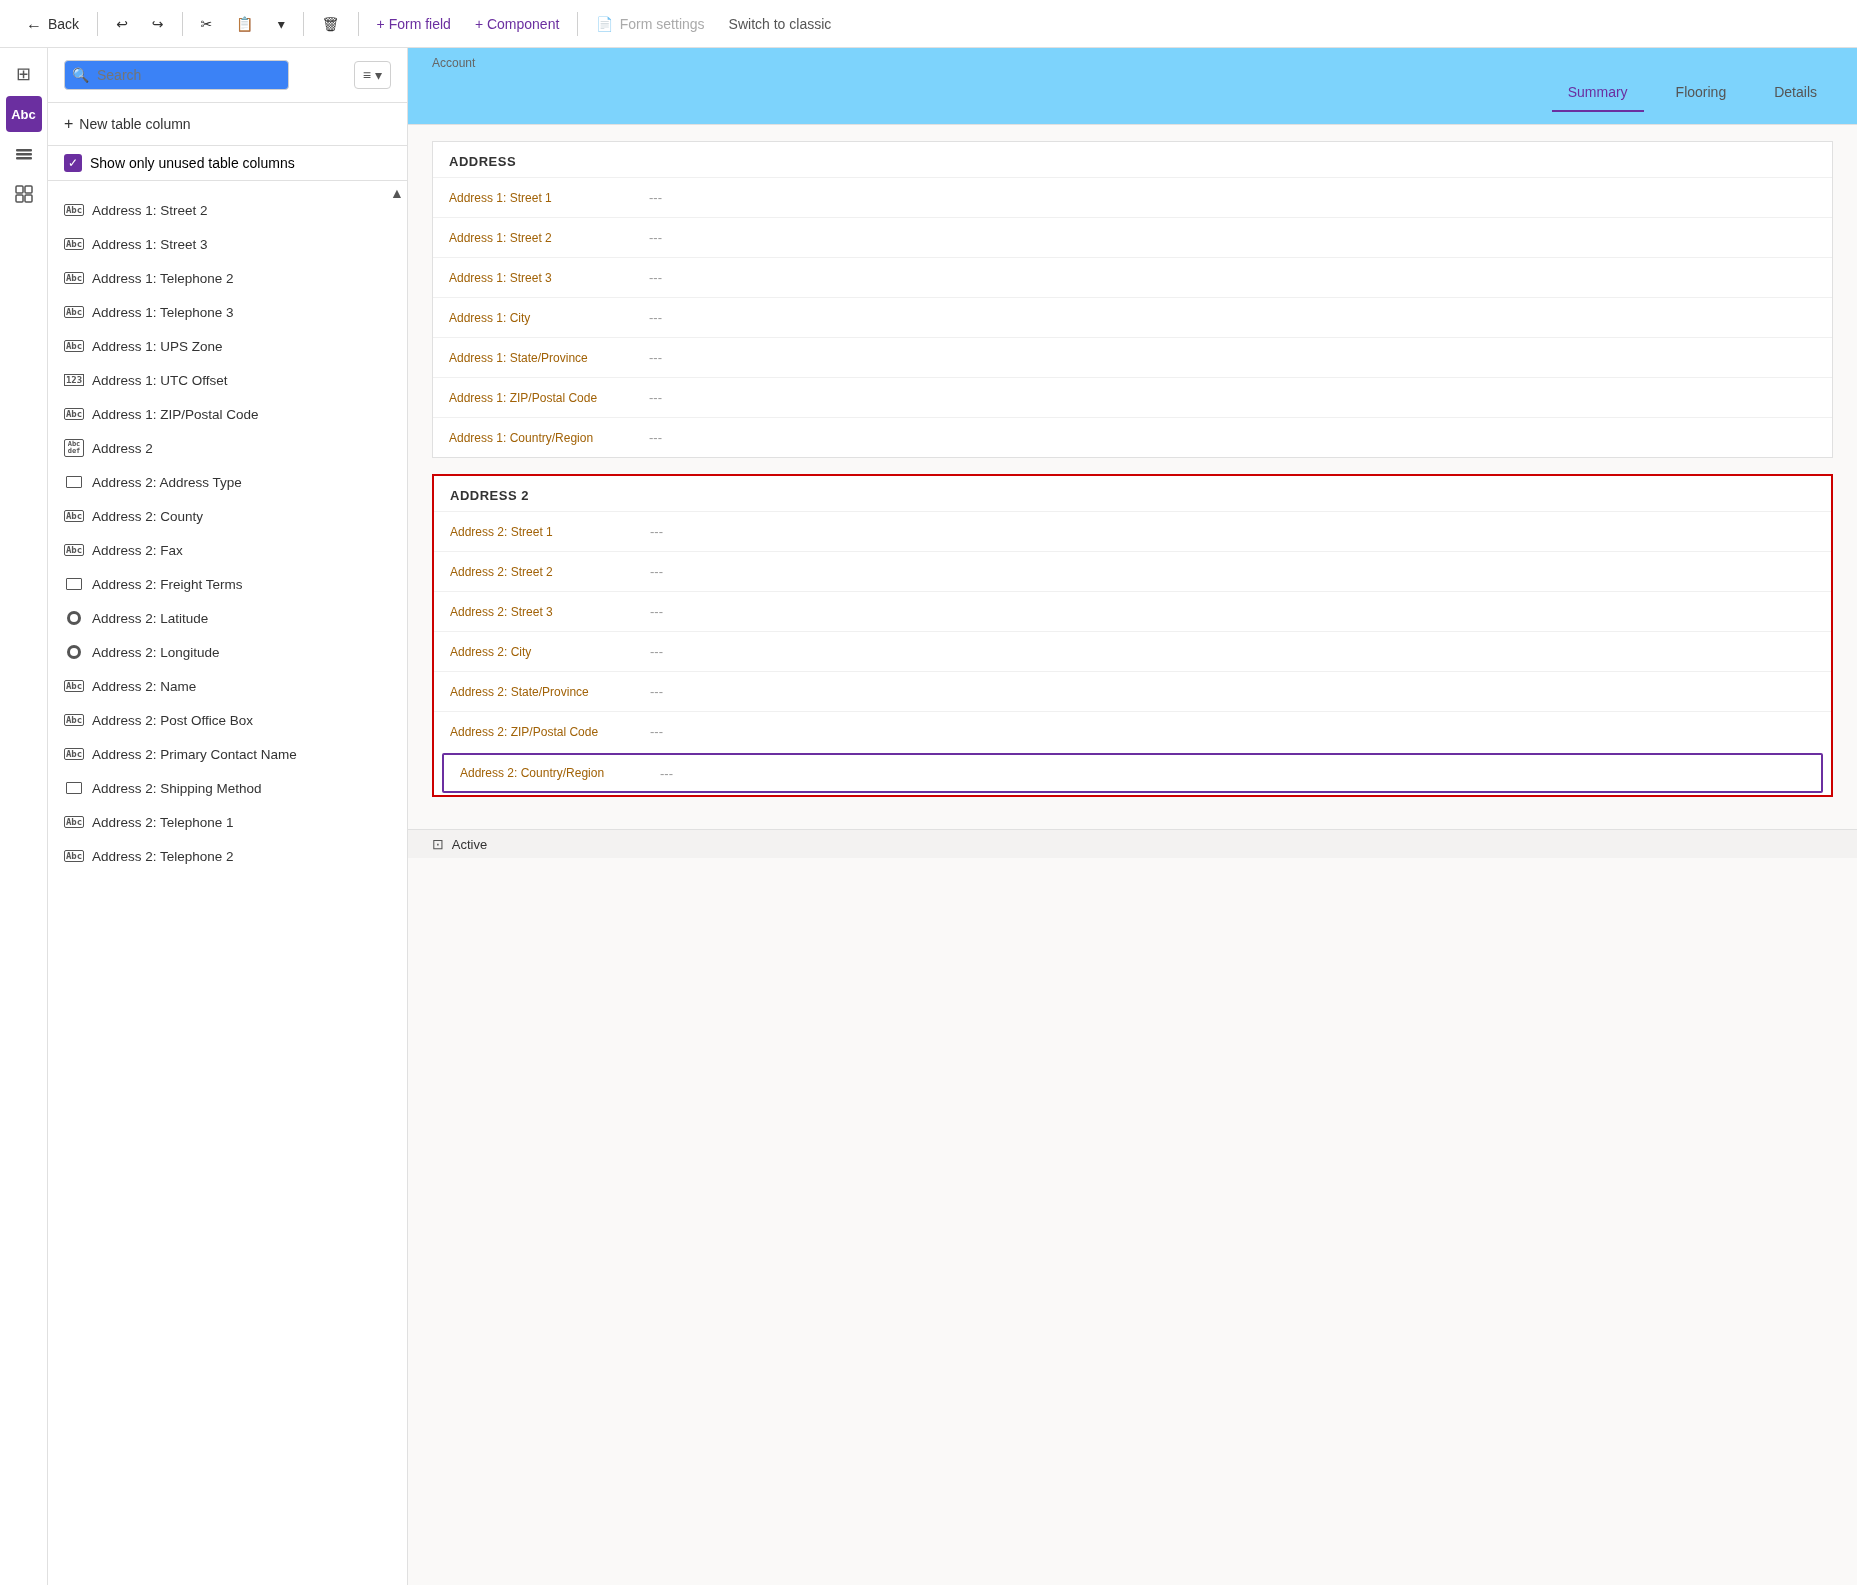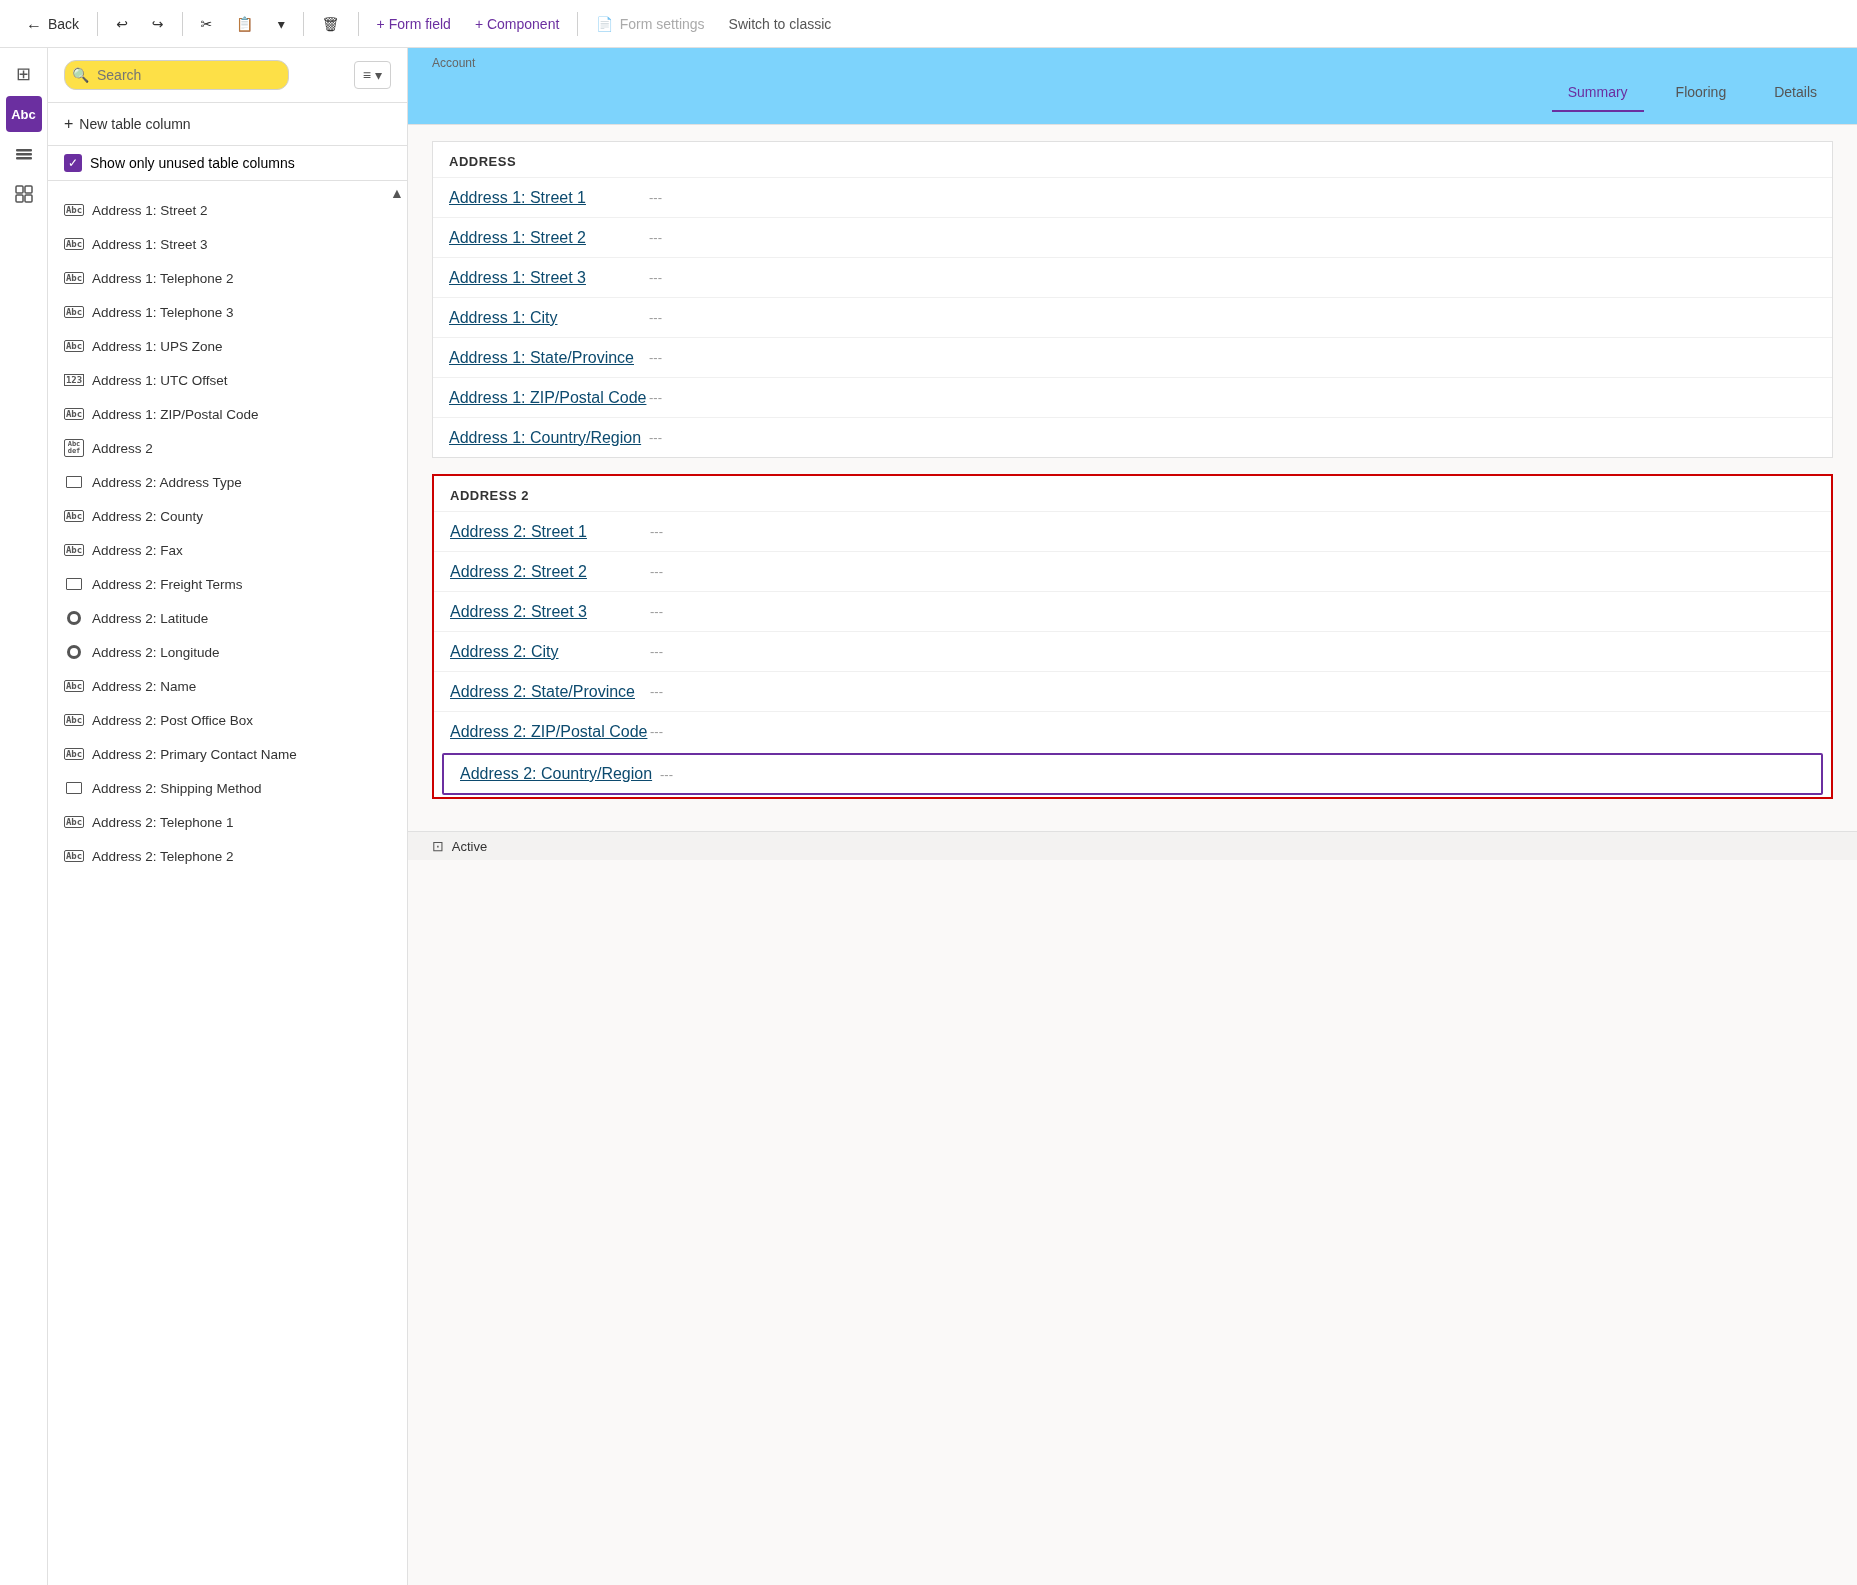--- a/index.html
+++ b/index.html
@@ -44,23 +44,23 @@
     
     .sidebar {
       width: 360px; background: #fff; border-right: 1px solid #e0e0e0;
       display: flex; flex-direction: column; flex-shrink: 0; overflow: hidden;
     }
     .sidebar-search {
       display: flex; align-items: center; gap: 8px;
       padding: 12px 16px; border-bottom: 1px solid #e0e0e0;
     }
     .sidebar-search input {
-      flex: 1; border: 1px solid #d0d0d0; border-radius: 12px;
+      flex: 1; border: 1px solid #d0d0d0; border-radius: 4px;
       padding: 6px 10px 6px 32px; font-size: 14px; outline: none;
-      background: #fde047;
+      background: #3b82f6;
     }
     .sidebar-search .search-wrap {
       position: relative; flex: 1;
     }
     .sidebar-search .search-wrap .search-icon {
       position: absolute; left: 8px; top: 50%; transform: translateY(-50%);
       color: #666; font-size: 14px;
     }
     .sidebar-filter {
       display: flex; align-items: center; gap: 4px;
@@ -178,21 +178,21 @@
       padding: 12px 16px 8px; text-transform: uppercase;
       letter-spacing: 0.5px;
     }
     .field-row {
       display: flex; align-items: center;
       border-top: 1px solid #f0f0f0;
       padding: 10px 16px; min-height: 40px;
     }
     .field-row:first-child { border-top: none; }
     .field-label {
-      flex: 0 0 200px; font-size: 16px; color: #0c4a6e; text-decoration: underline;
+      flex: 0 0 200px; font-size: 12px; color: #a16207;
     }
     .field-value {
       color: #999; font-size: 13px;
     }
 
     
     .field-row.highlighted {
       border: 2px solid #6b2fa0; border-radius: 2px; margin: 2px 8px;
     }
 

